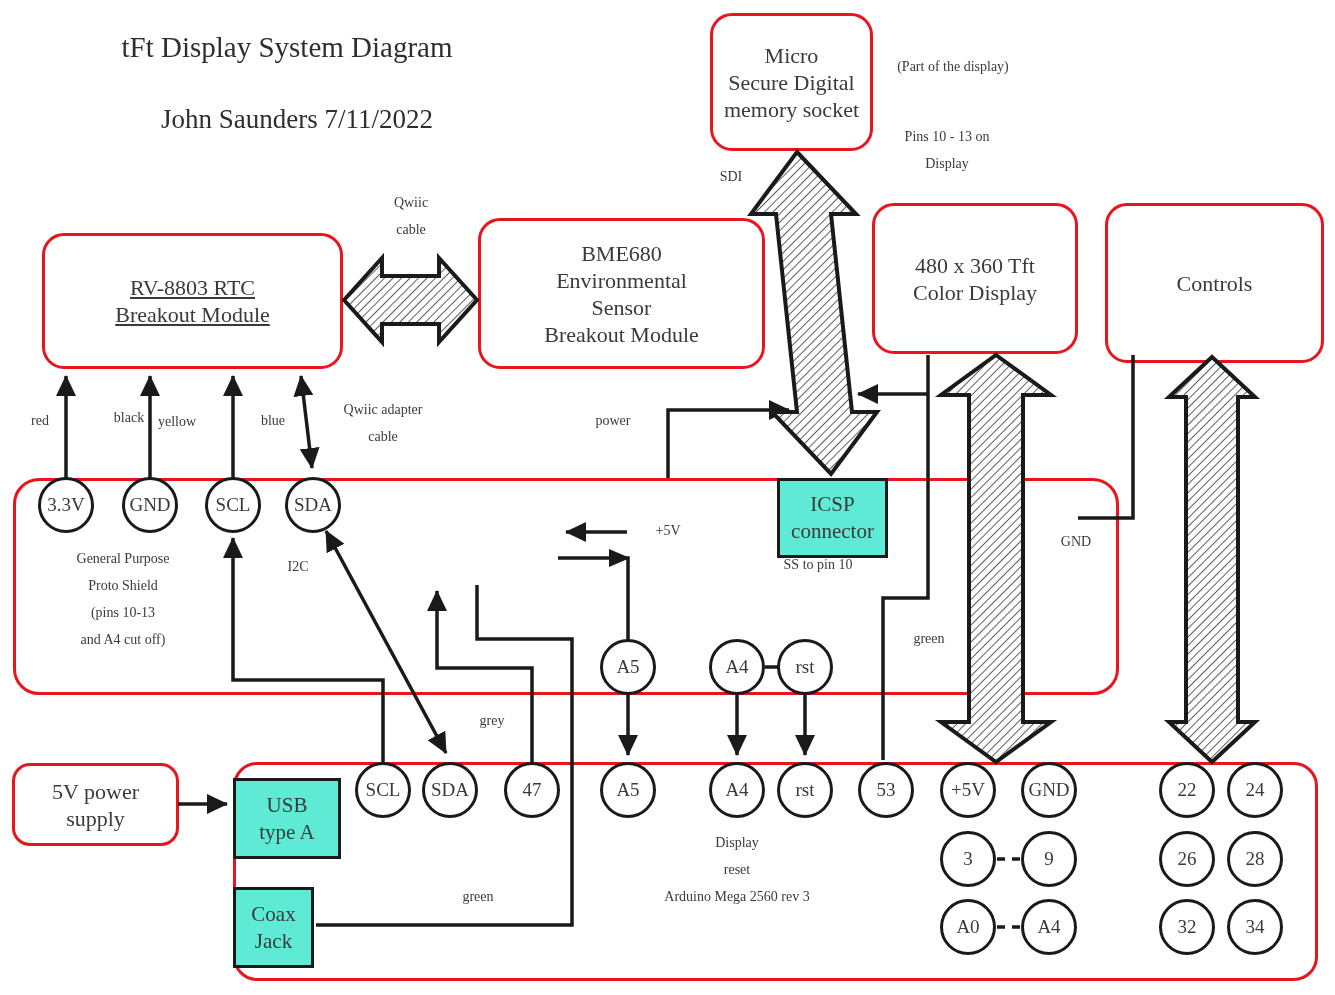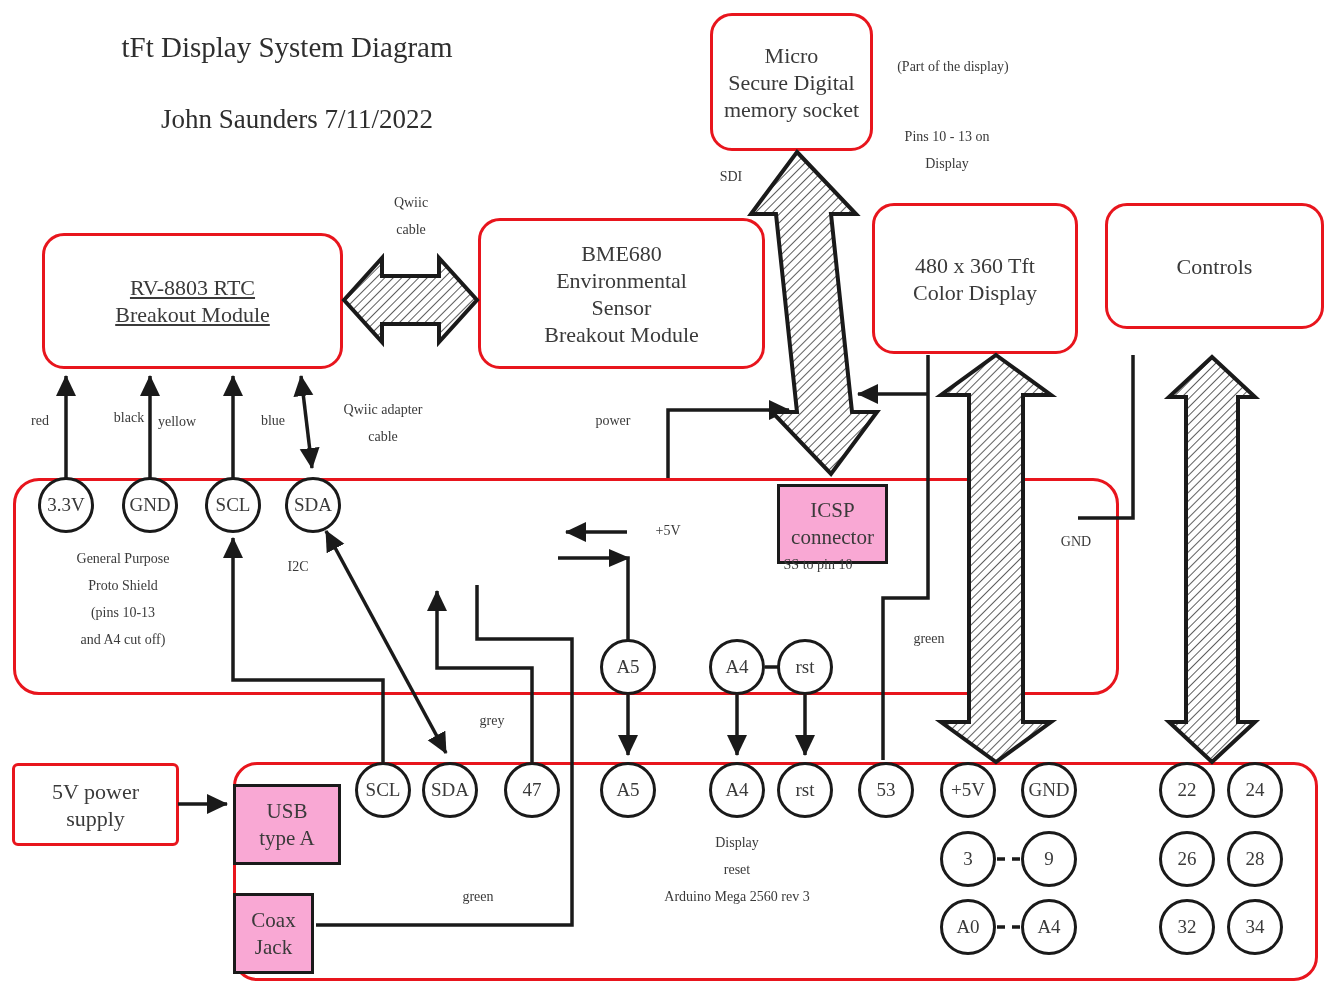--- a/index.html
+++ b/index.html
@@ -7,23 +7,23 @@
     position:relative;width:1335px;height:995px;background:#ffffff;
     font-family:"Liberation Serif","DejaVu Serif",serif;overflow:hidden;
   }
   .rbox{
     position:absolute;box-sizing:border-box;border:3.5px solid #e8151d;border-radius:22px;
     display:flex;align-items:center;justify-content:center;text-align:center;
     white-space:pre-line;color:#3a3a3a;font-size:22px;line-height:27px;z-index:1;background:transparent;
   }
   .rbox.empty{z-index:1;}
   .bbox{
-    position:absolute;box-sizing:border-box;border:3.5px solid #1a1a1a;background:#f9a8d4;
+    position:absolute;box-sizing:border-box;border:3.5px solid #1a1a1a;background:#5eead4;
     display:flex;align-items:center;justify-content:center;text-align:center;
-    white-space:pre-line;color:#3a3a3a;font-size:21px;line-height:27px;z-index:3;margin-top:6px;
+    white-space:pre-line;color:#3a3a3a;font-size:21px;line-height:27px;z-index:3;
   }
   .pin{
     position:absolute;box-sizing:border-box;width:56px;height:56px;border:3.5px solid #1a1a1a;
     border-radius:50%;background:#fff;display:flex;align-items:center;justify-content:center;
     color:#3a3a3a;font-size:19px;z-index:3;
   }
   .lbl{
     position:absolute;transform:translateX(-50%);text-align:center;white-space:pre-line;
     color:#3a3a3a;font-size:14px;line-height:27px;z-index:4;
   }
@@ -94,24 +94,24 @@
 Secure Digital
 memory socket</div>
   <div class="rbox" style="left:42px;top:233px;width:301px;height:136px;text-decoration:underline;">RV-8803 RTC
 Breakout Module</div>
   <div class="rbox" style="left:478px;top:218px;width:287px;height:151px;">BME680
 Environmental
 Sensor
 Breakout Module</div>
   <div class="rbox" style="left:872px;top:203px;width:206px;height:151px;">480 x 360 Tft
 Color Display</div>
-  <div class="rbox" style="left:1105px;top:203px;width:219px;height:126px;font-family:Liberation Serif, serif;">Controls</div>
+  <div class="rbox" style="left:1105px;top:203px;width:219px;height:160px;font-family:Liberation Serif, serif;">Controls</div>
   <div class="rbox empty" style="left:13px;top:478px;width:1106px;height:217px;border-radius:26px;"></div>
   <div class="rbox empty" style="left:233px;top:762px;width:1085px;height:219px;border-radius:24px;"></div>
-  <div class="rbox" style="left:12px;top:763px;width:167px;height:83px;border-radius:6px;">5V power
+  <div class="rbox" style="left:12px;top:763px;width:167px;height:83px;border-radius:18px;">5V power
 supply</div>
 
   <div class="bbox" style="left:777px;top:478px;width:111px;height:80px;">ICSP
 connector</div>
   <div class="bbox" style="left:233px;top:778px;width:108px;height:81px;">USB
 type A</div>
   <div class="bbox" style="left:233px;top:887px;width:81px;height:81px;">Coax
 Jack</div>
 
   <div class="pin" style="left:38px;top:477px;">3.3V</div>

